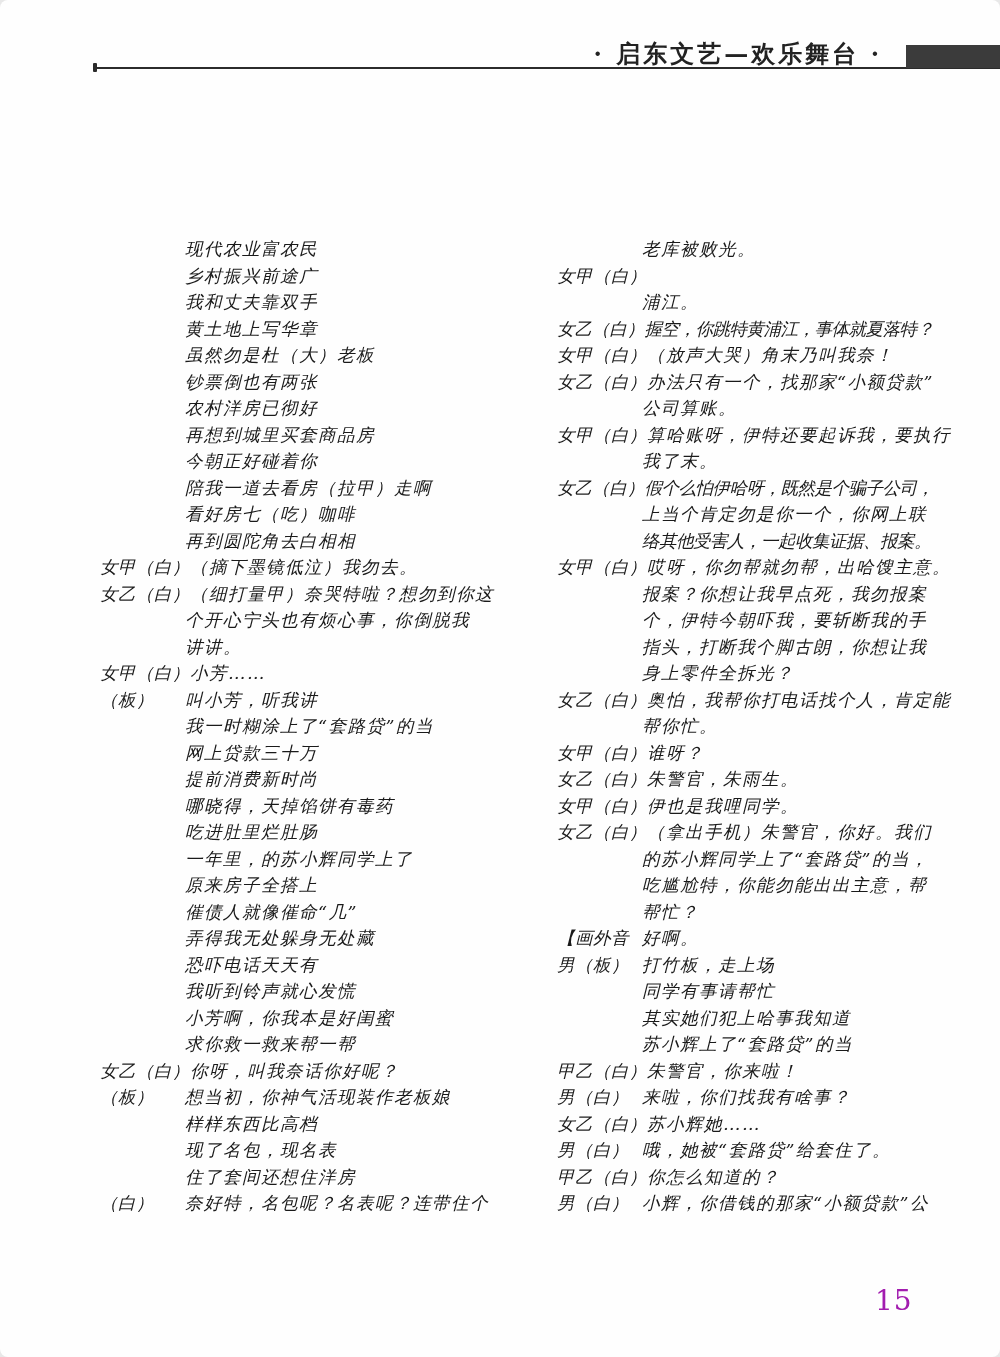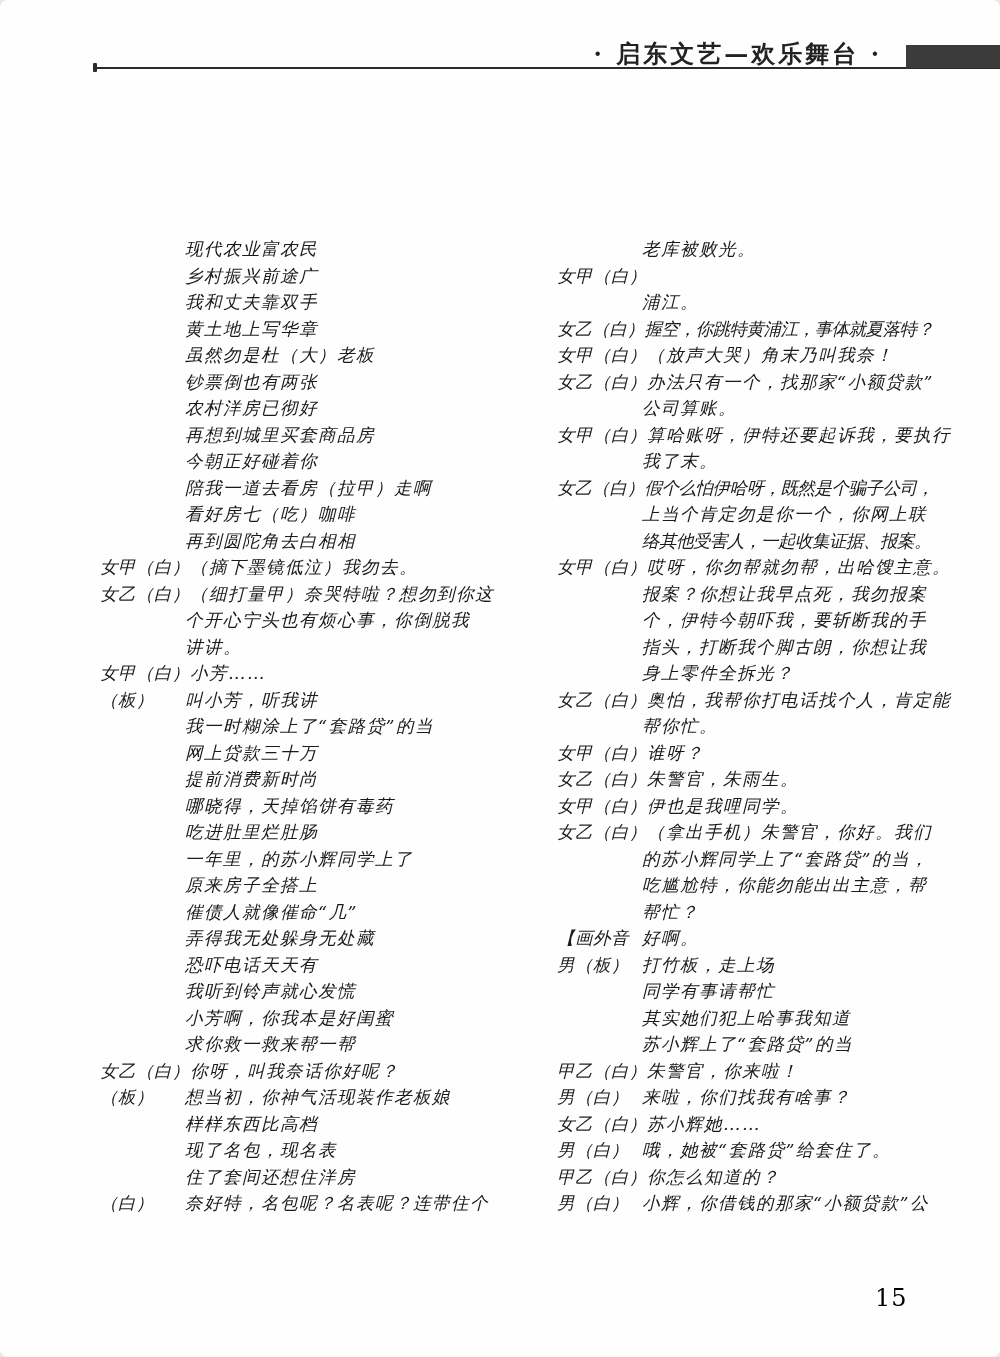--- a/index.html
+++ b/index.html
@@ -55,21 +55,21 @@
   .row .text{
     flex:1;
     font-size:17.5px;
     letter-spacing:1.5px;
   }
   .row.condensed .label{letter-spacing:0;}
   .row.condensed .text{letter-spacing:-0.5px;}
   
   .page-number{
     position:absolute;left:875px;top:1284px;
-    font-size:24px;color:#000000;
+    font-size:28px;color:#a21caf;
     letter-spacing:1px;
     font-family:"DejaVu Serif","Liberation Serif",serif;
   }
 </style>
 </head>
 <body>
 
 <div class="page">
 
   <div class="header-tick"></div>

